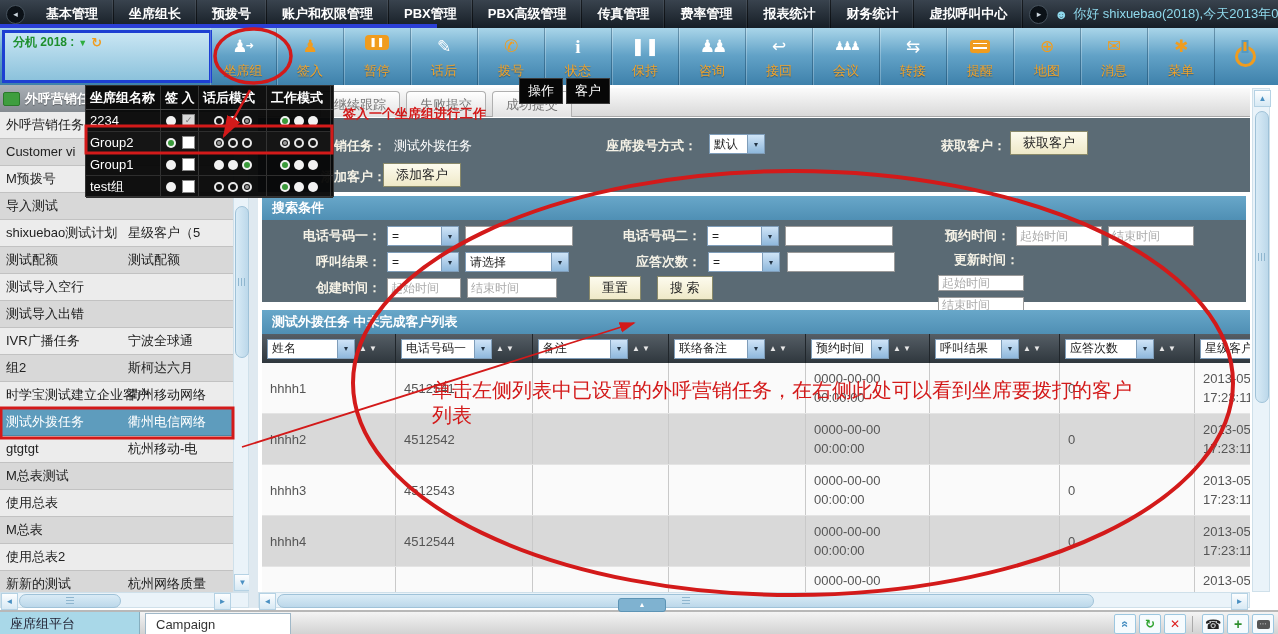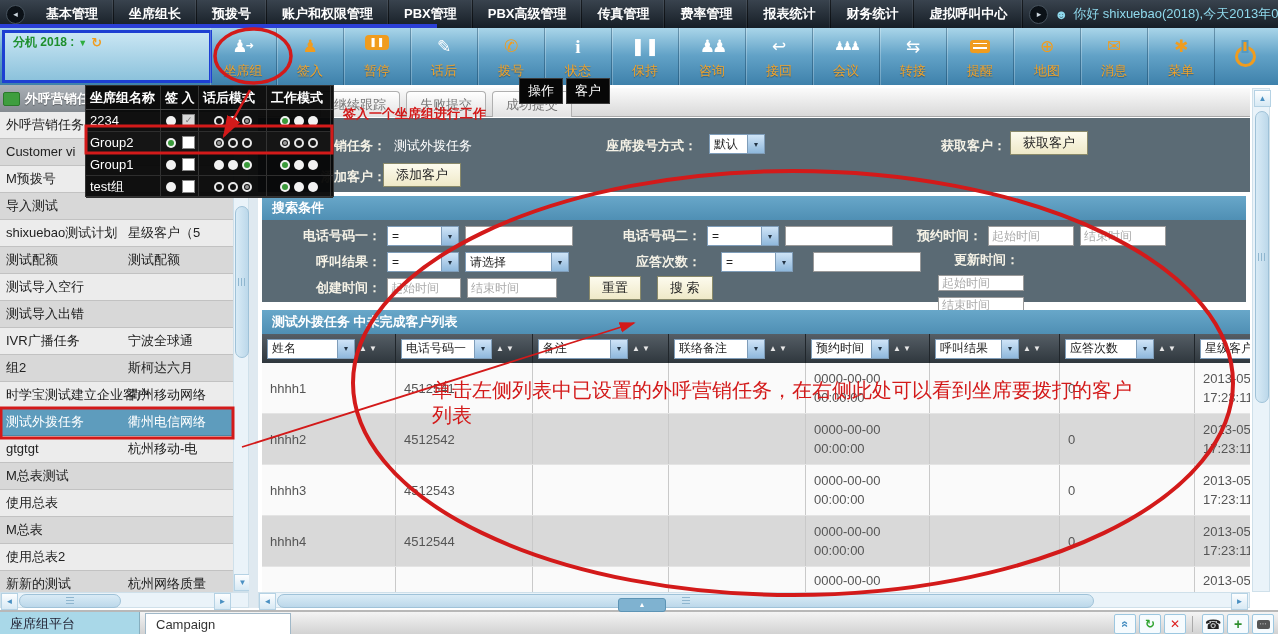--- a/index.html
+++ b/index.html
@@ -319,37 +319,37 @@
             <input class="tin" placeholder="" style="width: 100px;">
           </div>
           <div class="scell" style="left: 345px; top: 5px; gap: 6px;">
             <span class="slbl" style="width: 94px;">电话号码二：</span>
             <span class="selbox" style="width: 72px;">
               <span class="seltext">=</span>
               <span class="selbtn">▾</span>
             </span>
             <input class="tin" placeholder="" style="width: 100px;">
           </div>
-          <div class="scell" style="left: 644px; top: 5px; gap: 6px;">
+          <div class="scell" style="left: 672px; top: 5px; gap: 6px;">
             <span class="slbl" style="width: 76px;">预约时间：</span>
             <input class="tin" placeholder="起始时间" style="width: 78px;">
             <input class="tin" placeholder="结束时间" style="width: 78px;">
           </div>
           <div class="scell" style="left: 9px; top: 31px; gap: 6px;">
             <span class="slbl" style="width: 110px;">呼叫结果：</span>
             <span class="selbox" style="width: 72px;">
               <span class="seltext">=</span>
               <span class="selbtn">▾</span>
             </span>
             <span class="selbox" style="width: 104px;">
               <span class="seltext">请选择</span>
               <span class="selbtn">▾</span>
             </span>
           </div>
-          <div class="scell" style="left: 345px; top: 31px; gap: 20px; justify-content: center;">
+          <div class="scell" style="left: 345px; top: 31px; gap: 7px; justify-content: center;">
             <span class="slbl" style="width: 94px;">应答次数：</span>
             <span class="selbox" style="width: 72px;">
               <span class="seltext">=</span>
               <span class="selbtn">▾</span>
             </span>
             <input class="tin" placeholder="" style="width: 100px;">
           </div>
           <div class="scell" style="left: 676px; top: 31px; gap: 6px; flex-direction: column;">
             <span class="slbl" style="width: 76px;">更新时间：</span>
             <input class="tin" placeholder="起始时间" style="width: 78px;">

